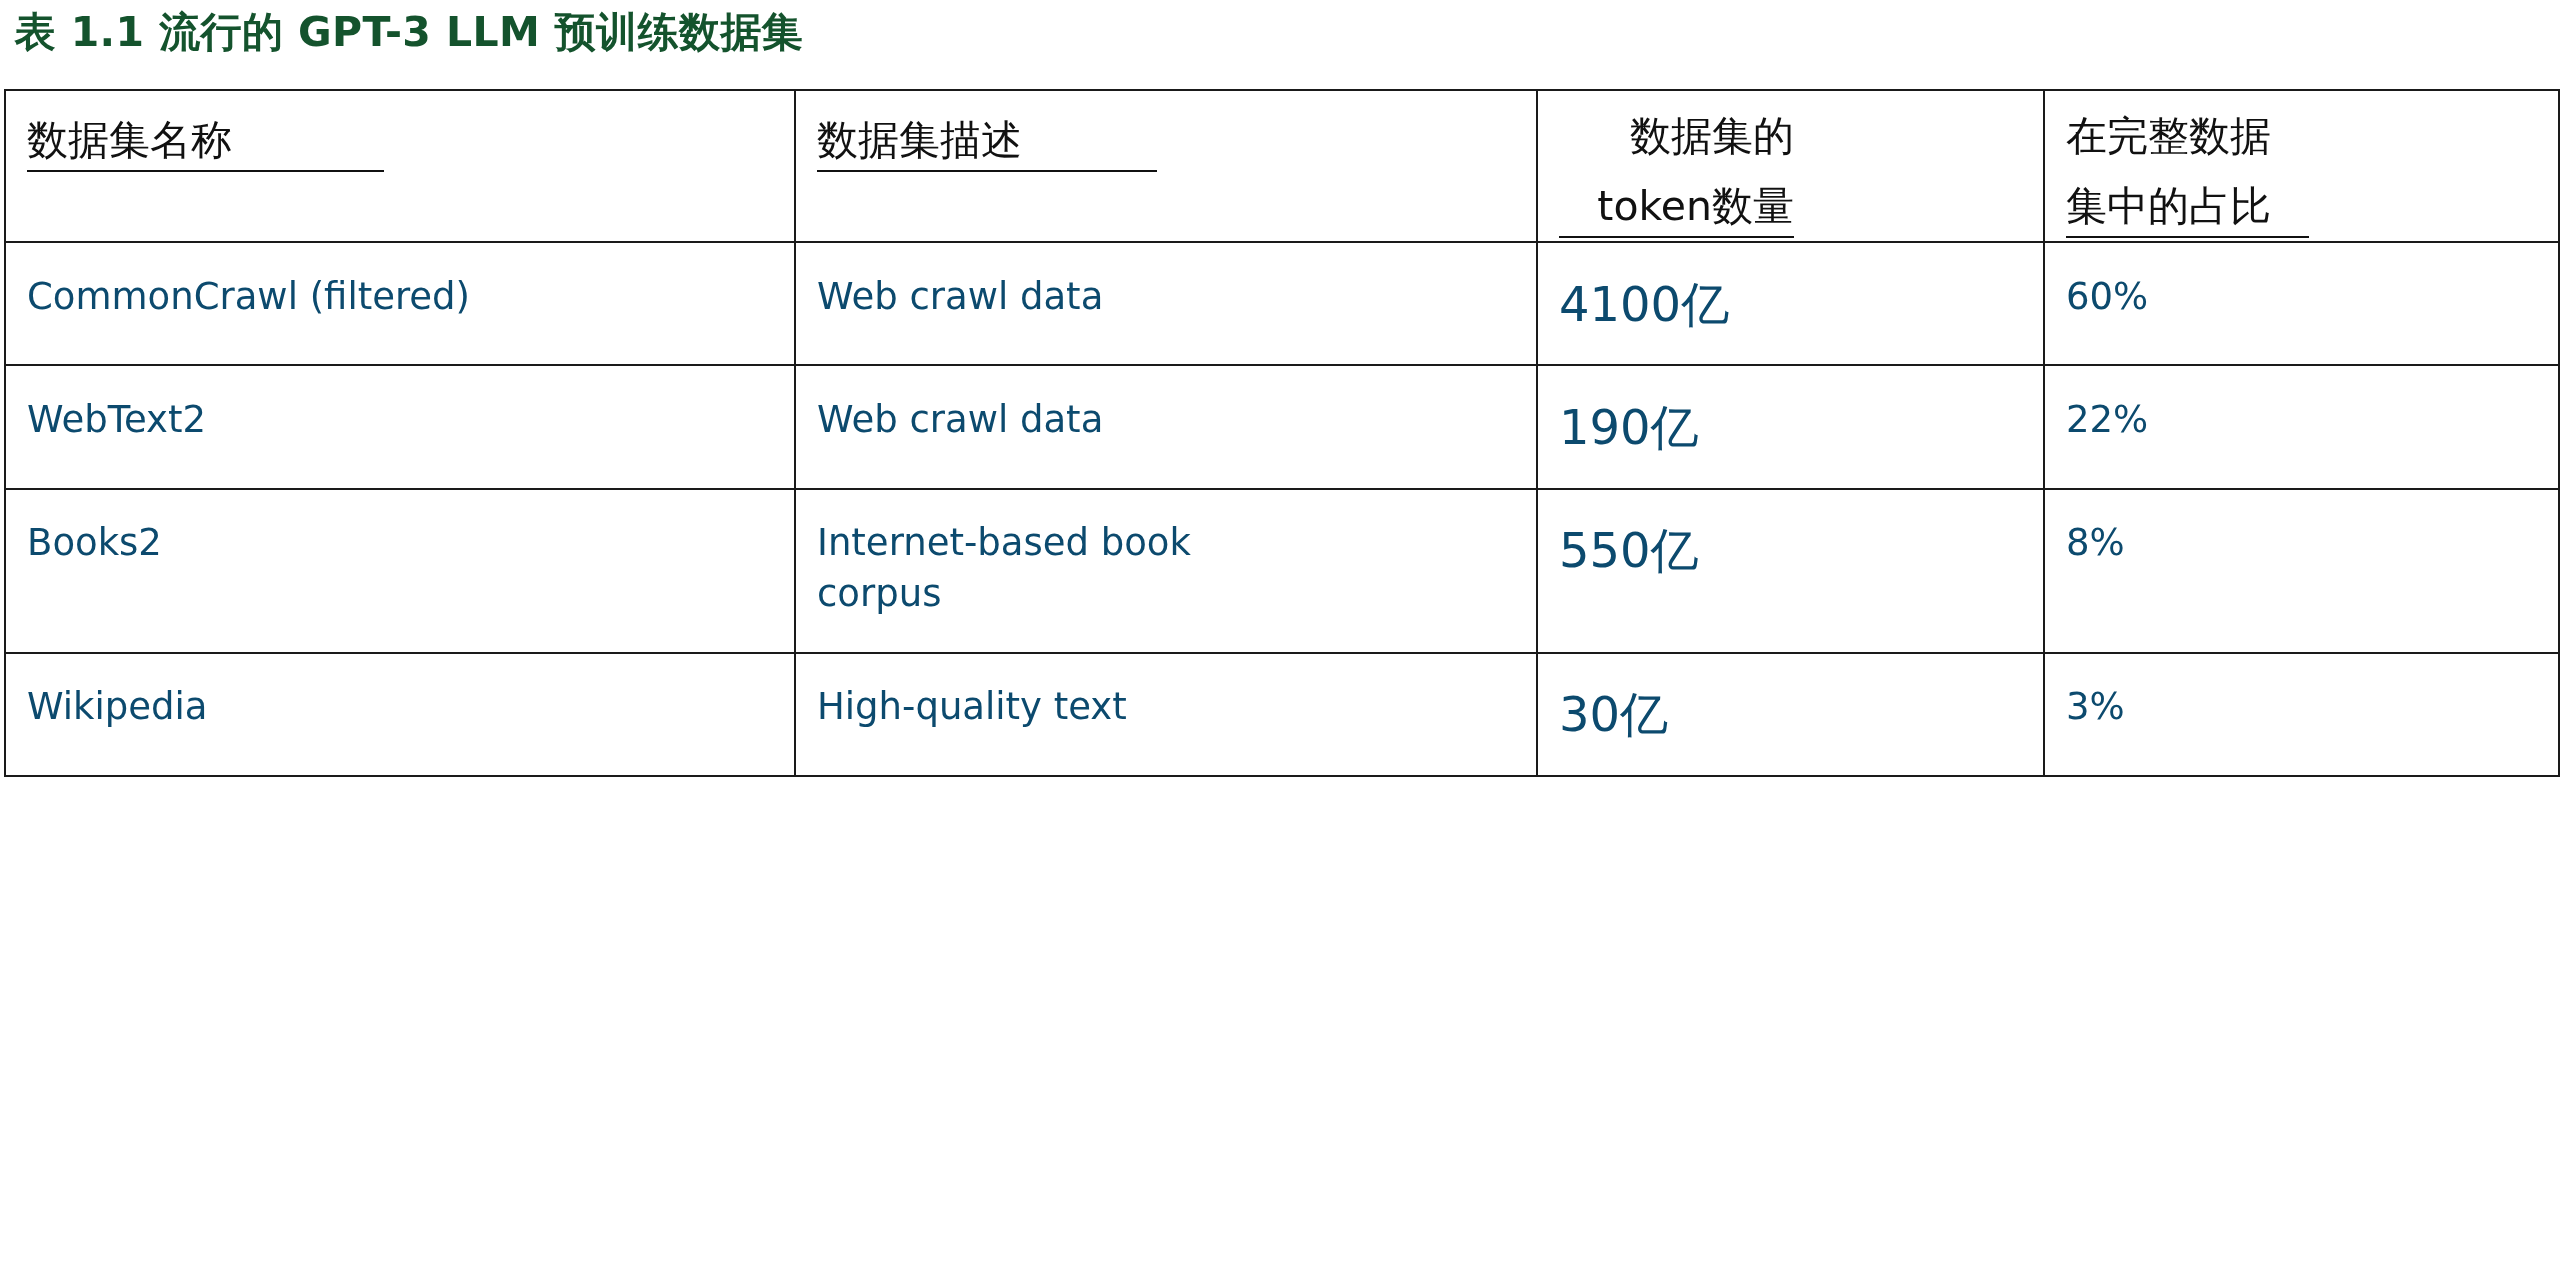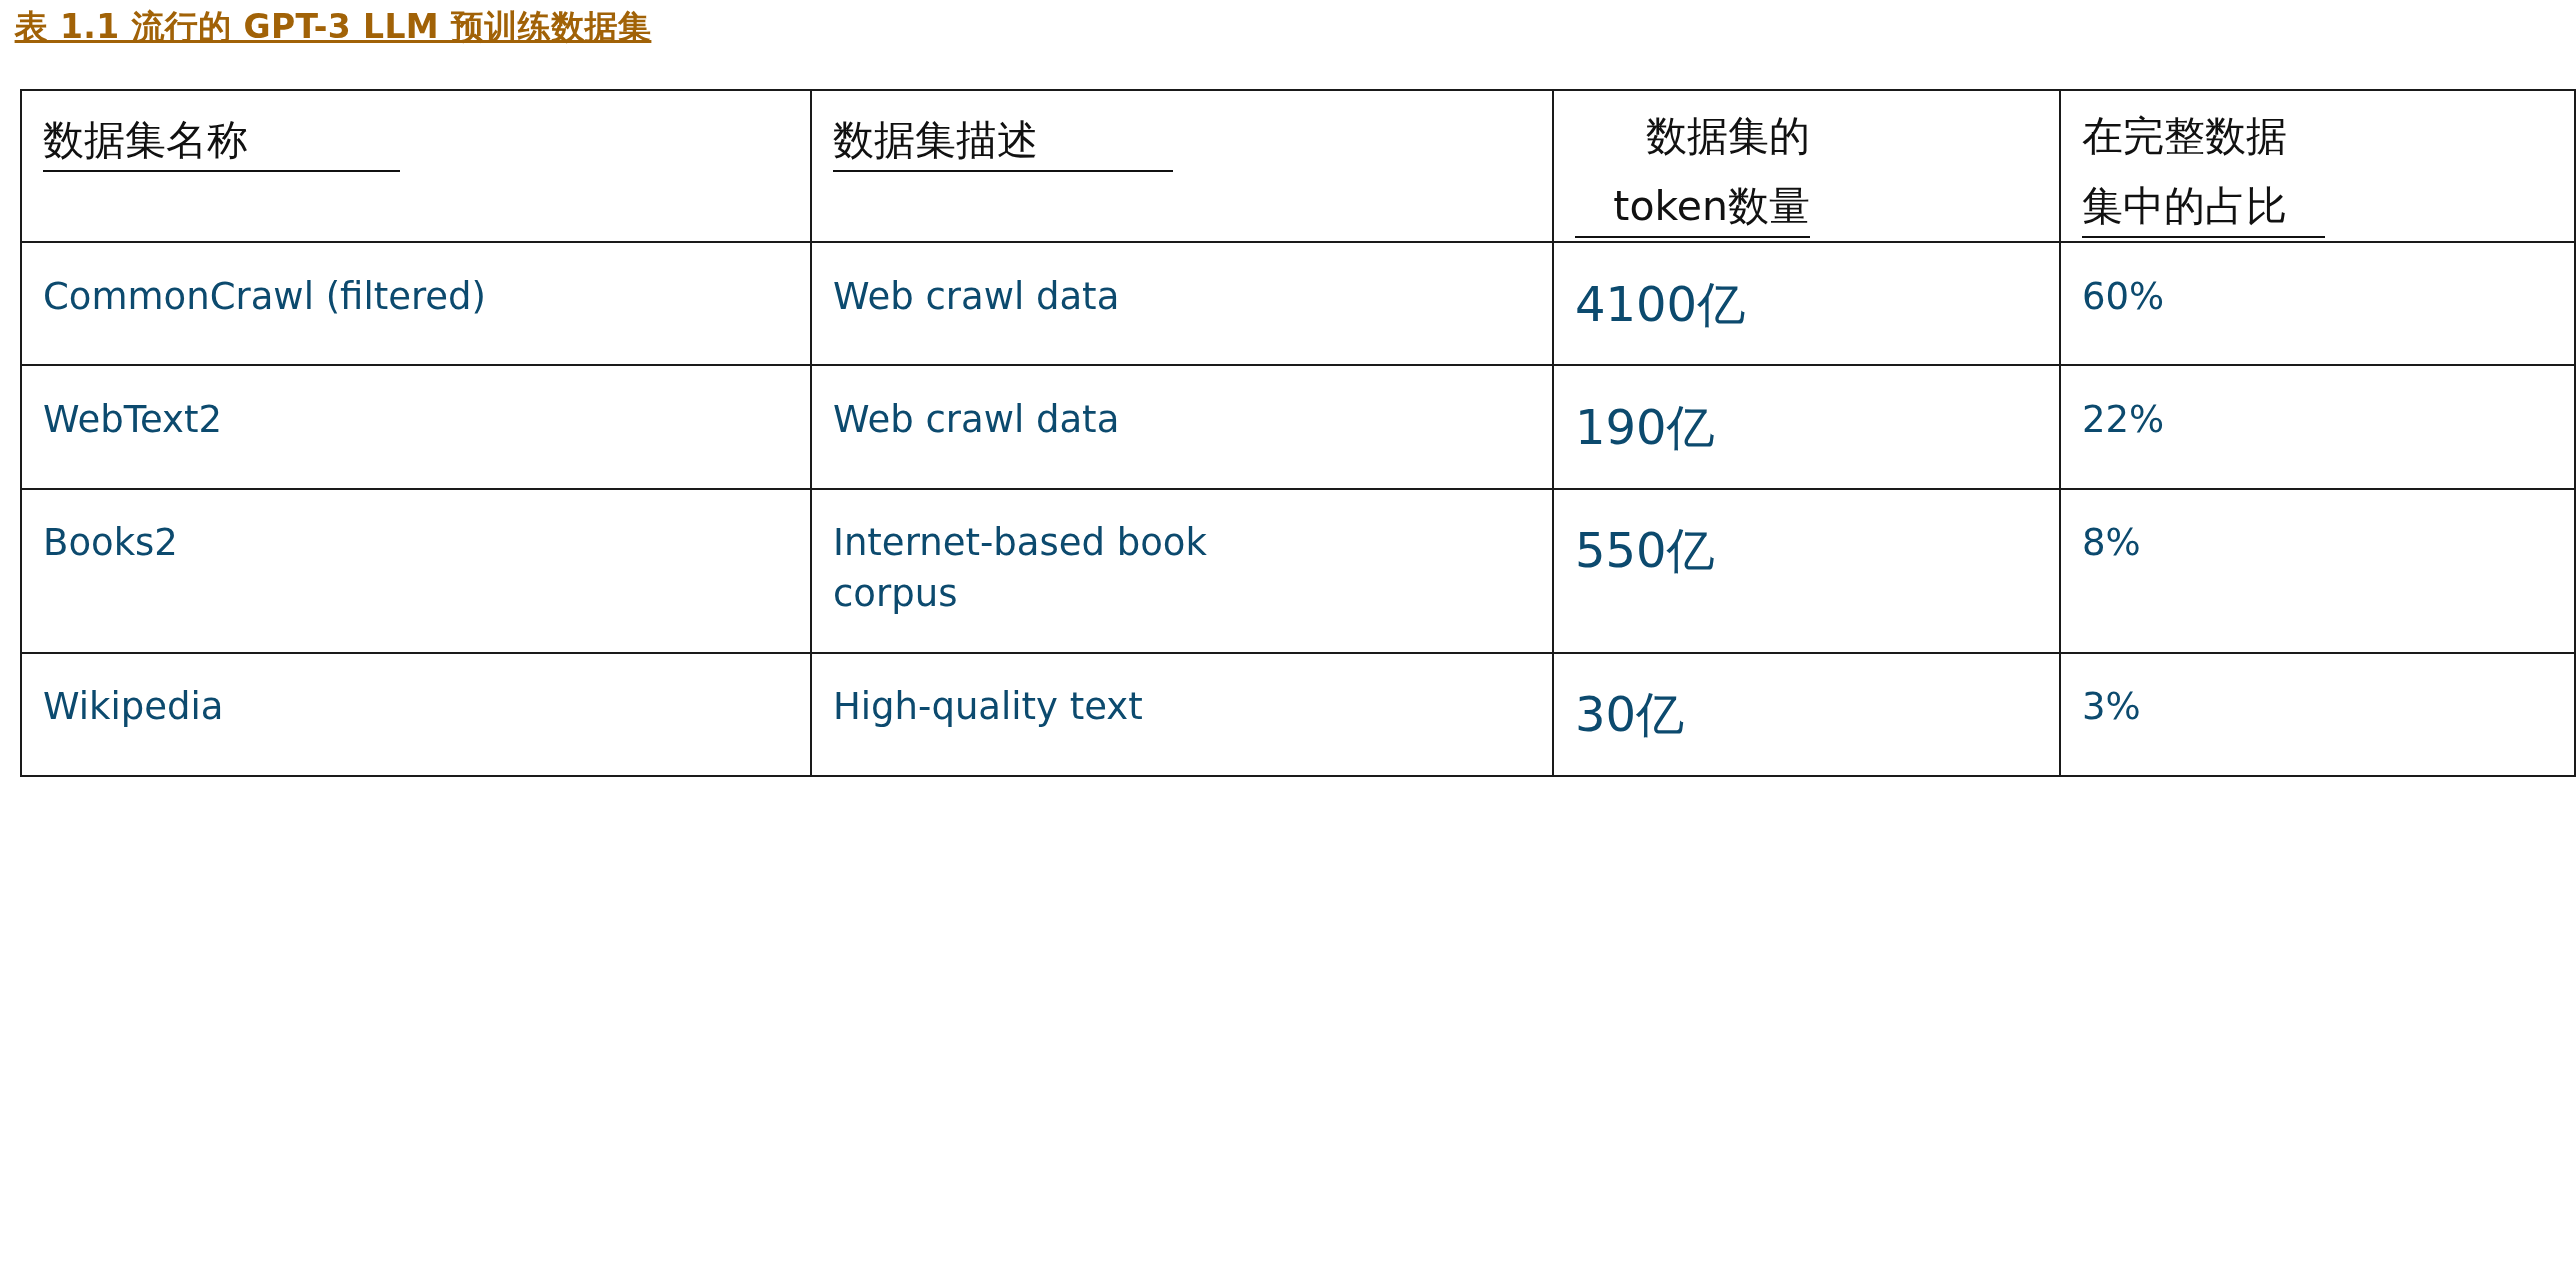--- a/index.html
+++ b/index.html
@@ -19,30 +19,29 @@
     position: relative;
     width: 2576px;
     height: 1281px;
     box-sizing: border-box;
     padding: 0;
   }
   .caption {
     position: absolute;
     left: 14.6px;
     top: 4.9px;
-    font-size: 33px;
+    font-size: 41px;
     font-weight: 700;
-    color: #a16207;
+    color: #14532d;
     letter-spacing: 0.4px;
     white-space: nowrap;
-    text-decoration: underline;
   }
   .table-wrap {
     position: absolute;
-    left: 20px;
+    left: 4px;
     top: 89px;
     width: 2341px;
   }
   table.data {
     border-collapse: collapse;
     table-layout: fixed;
     width: 2553px;
     background: #fff;
   }
   table.data td, table.data th {

